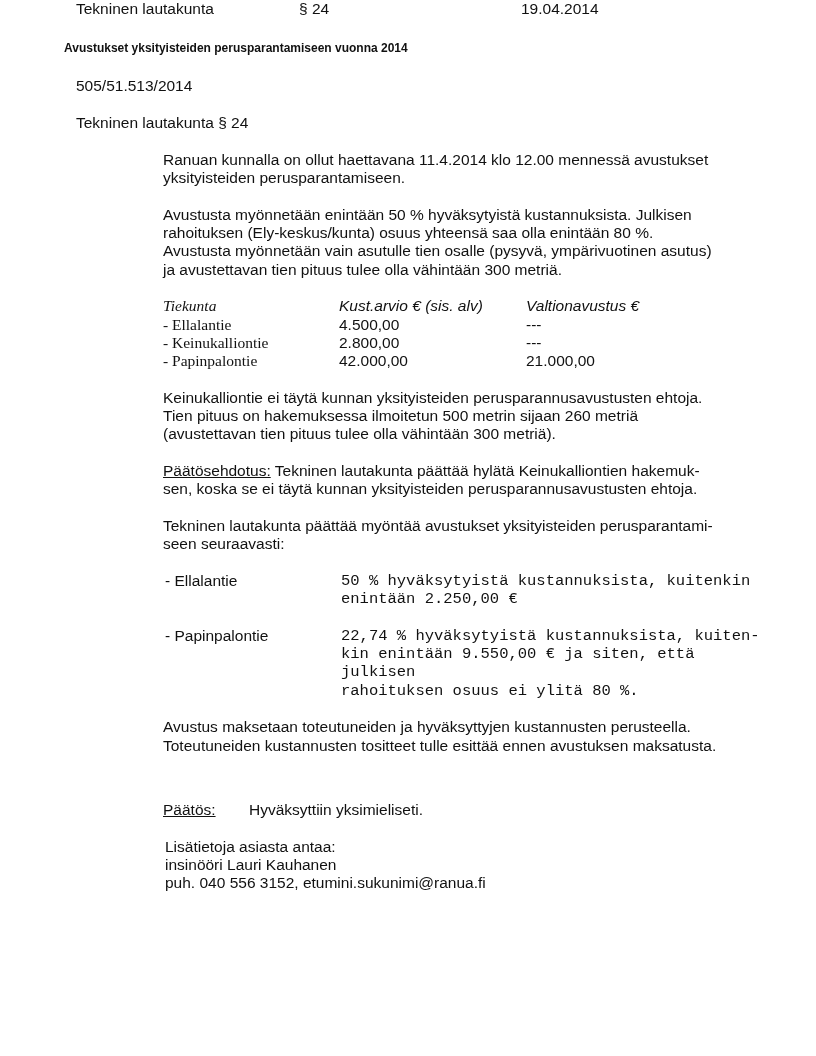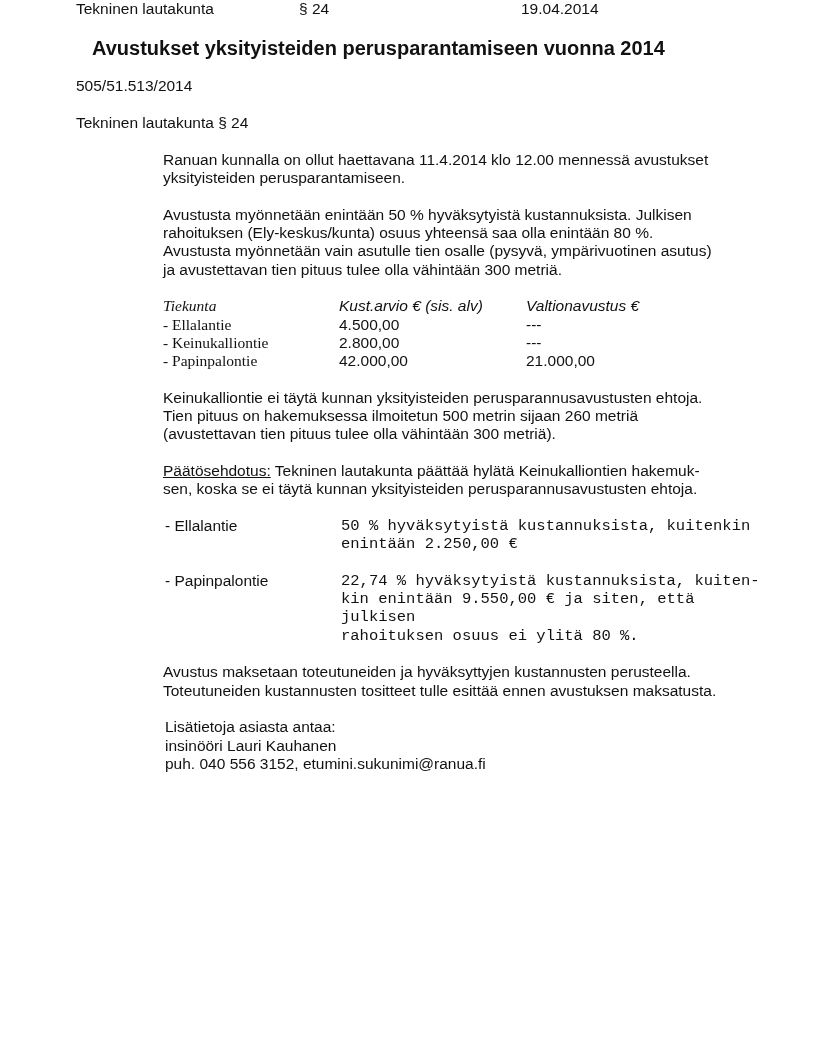--- a/index.html
+++ b/index.html
@@ -4,21 +4,21 @@
   <style>
     html, body { margin: 0; padding: 0; background: #ffffff; }
     body {
       width: 816px; height: 1056px; position: relative; overflow: hidden;
       font-family: "Liberation Sans", sans-serif; font-size: 15.5px; color: #111111;
     }
     .abs { position: absolute; white-space: nowrap; line-height: 18px; }
     .hdr-title { left: 76px; top: 0px; }
     .hdr-para { left: 299px; top: 0px; }
     .hdr-date { left: 521px; top: 0px; }
-    .title { left: 92px; top: 38px; font-weight: bold; font-size: 20px; line-height: 20px; }
+    .title { left: 64px; top: 38px; font-weight: bold; font-size: 12px; line-height: 20px; }
     .diary { left: 76px; top: 77px; }
     .section { left: 76px; top: 114px; }
     .body { position: absolute; left: 163px; top: 151px; width: 600px; line-height: 18.3px; }
     .para { margin: 0 0 18.3px 0; white-space: pre-line; }
     table.apps { border-collapse: collapse; margin: 0 0 18.3px 0; }
     table.apps td { padding: 0; line-height: 18.3px; vertical-align: top; }
     table.apps td.c1 { width: 176px; font-family: Liberation Serif, serif; }
     table.apps td.c2 { width: 187px; }
     table.apps tr.head td { font-style: italic; }
     .label-bold { font-weight: normal; text-decoration: underline; margin-top: 28px; }
@@ -75,20 +75,22 @@
   </tbody>
     </table>
 
   <p class="para">Keinukalliontie ei täytä kunnan yksityisteiden perusparannusavustusten ehtoja.
 Tien pituus on hakemuksessa ilmoitetun 500 metrin sijaan 260 metriä
 (avustettavan tien pituus tulee olla vähintään 300 metriä).</p>
 
   <p class="para"><span class="label-bold">Päätösehdotus:</span><span> Tekninen lautakunta päättää hylätä Keinukalliontien hakemuk-
 sen, koska se ei täytä kunnan yksityisteiden perusparannusavustusten ehtoja.</span></p>
 
+  <p class="para">Tekninen lautakunta päättää myöntää avustukset yksityisteiden perusparantami-
+seen seuraavasti:</p>
 
   <table class="grants">
     <tbody>
         <tr>
       <td class="name">- Ellalantie</td>
       <td class="desc">50 % hyväksytyistä kustannuksista, kuitenkin
 enintään 2.250,00 €</td>
     </tr>
     <tr>
           <td class="grant-gap" colspan="2"></td>
@@ -98,17 +100,20 @@
       <td class="desc">22,74 % hyväksytyistä kustannuksista, kuiten-
 kin enintään 9.550,00 € ja siten, että julkisen
 rahoituksen osuus ei ylitä 80 %.</td>
     </tr>
   </tbody>
     </table>
 
   <p class="para">Avustus maksetaan toteutuneiden ja hyväksyttyjen kustannusten perusteella.
 Toteutuneiden kustannusten tositteet tulle esittää ennen avustuksen maksatusta.</p>
 
+  <div class="decision">
+    <span class="label-bold">Päätös:</span><span>Hyväksyttiin yksimieliseti.</span>
+  </div>
 
   <div class="contact">Lisätietoja asiasta antaa:
 insinööri Lauri Kauhanen
 puh. 040 556 3152, etumini.sukunimi@ranua.fi</div>
 </div>
 
 </body></html>

